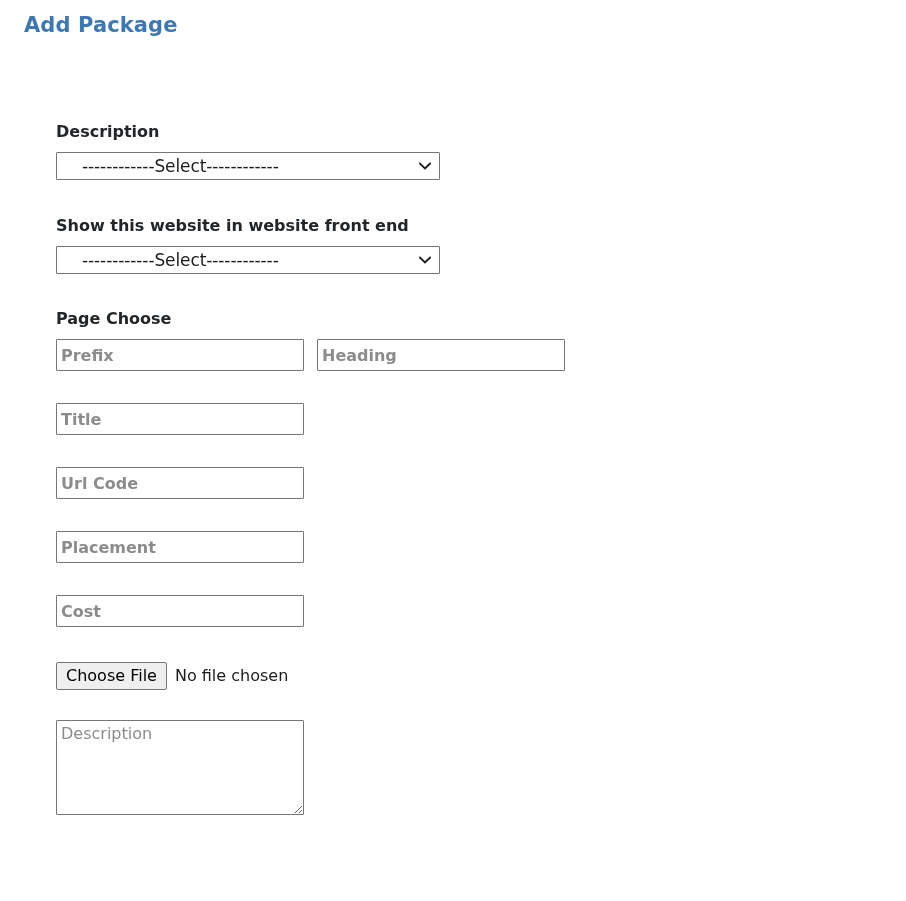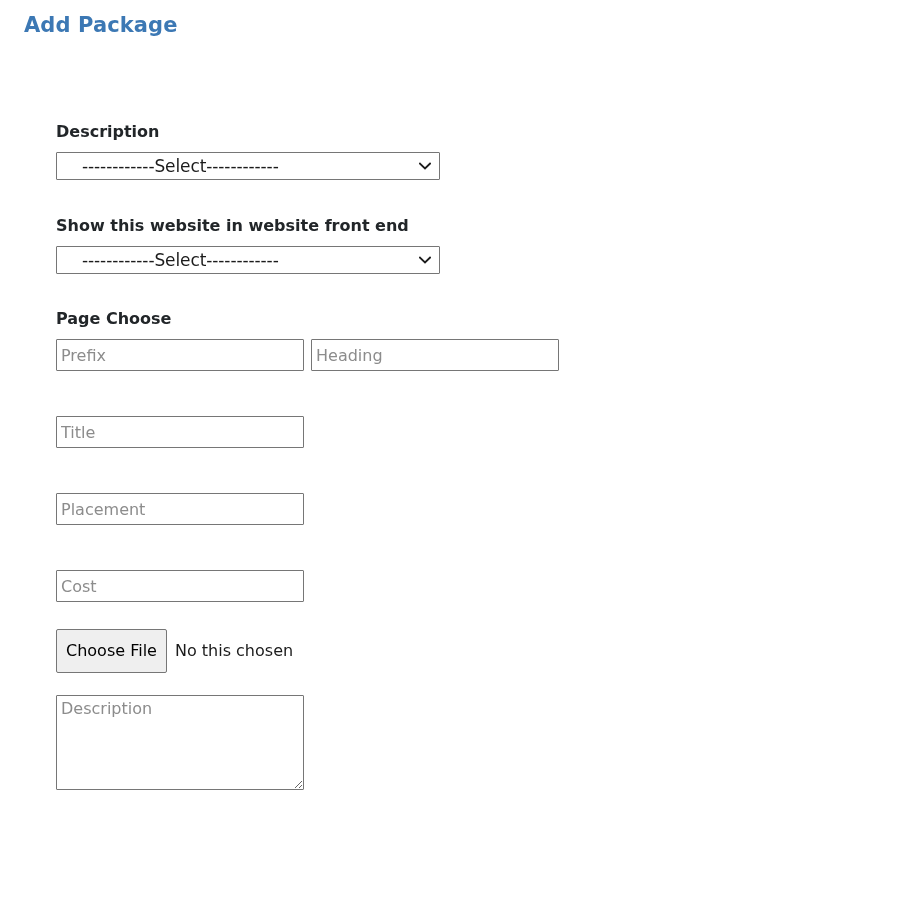--- a/index.html
+++ b/index.html
@@ -61,20 +61,21 @@
     height: 32px;
     padding: 1px 4px;
     font-family: "DejaVu Sans", "Liberation Sans", sans-serif;
     font-size: 16px;
     line-height: 28px;
     color: #1d4ed8;
     background: #ffffff;
     border: 1px solid #767676;
     border-radius: 1px;
     outline: none;
+    font-weight: bold;
   }
   .text-input::placeholder { color: #8c8c8c; opacity: 1; }
 
   
   .name-input {
     width: 235px;
     height: 40px;
     border: 1px solid #cccccc;
     border-radius: 2px;
     padding: 6px 10px;
@@ -114,35 +115,35 @@
     display: flex;
     align-items: center;
   }
 
   
   .block { margin-bottom: 0; }
   .gap-name    { height: 34px; }
   .gap-tech    { height: 36px; }
   .gap-show    { height: 35px; }
   .row-pair    { display: flex; align-items: flex-start; }
-  .row-pair .text-input + .text-input { margin-left: 7px; }
+  .row-pair .text-input + .text-input { margin-left: 13px; }
   .heading-input { width: 248px; }
 
-  .stack-input { margin-top: 45px; }
+  .stack-input { margin-top: 32px; }
 
   
   .file-row {
     display: flex;
     align-items: center;
     margin-top: 35px;
     height: 28px;
   }
   .file-button {
     box-sizing: border-box;
-    height: 44px;
+    height: 28px;
     padding: 0 9px;
     font-family: "DejaVu Sans", "Liberation Sans", sans-serif;
     font-size: 16px;
     line-height: 26px;
     color: #000000;
     background: #efefef;
     border: 1px solid #767676;
     border-radius: 2px;
     white-space: nowrap;
     cursor: default;
@@ -219,29 +220,30 @@
     <div class="block">
       <div class="field-label">Page Choose</div>
       <div class="row-pair">
         <input class="text-input" type="text" placeholder="Prefix" style="">
         <input class="text-input heading-input" type="text" placeholder="Heading" style="">
       </div>
     </div>
 
     <input class="text-input stack-input" type="text" placeholder="Title" style="">
 
+    <input class="text-input stack-input" type="text" placeholder="Url Code" style="">
 
 
     <input class="text-input stack-input" type="text" placeholder="Placement" style="">
 
     <input class="text-input stack-input" type="text" placeholder="Cost" style="">
 
     <div class="file-row">
       <button class="file-button" type="button">Choose File</button>
-      <span class="file-name">No this chosen</span>
+      <span class="file-name">No file chosen</span>
     </div>
 
     <div class="desc-wrap">
       <textarea class="desc-area" placeholder="Description" style=""></textarea>
     </div>
 
   </div>
 </div>
 
 </body></html>

